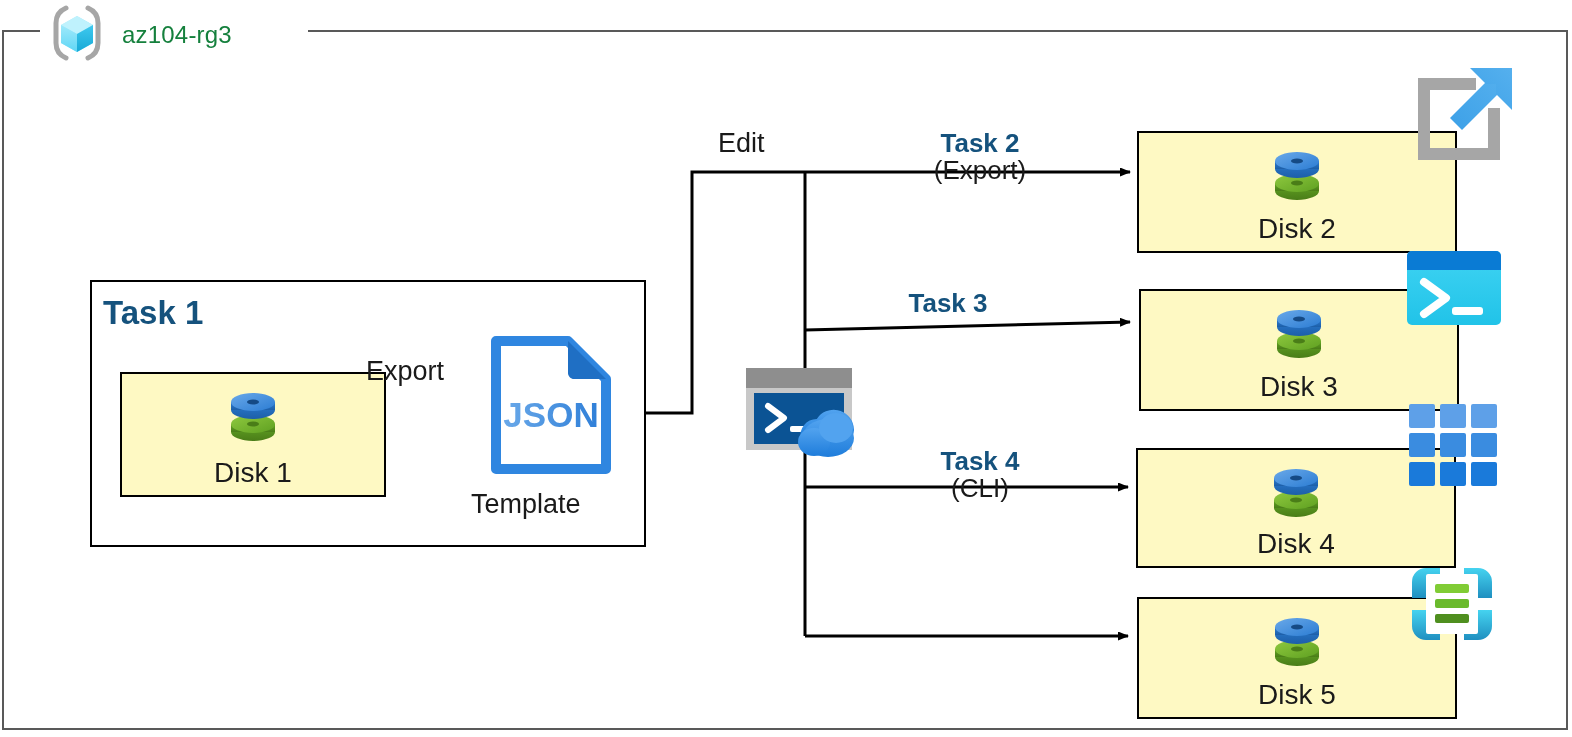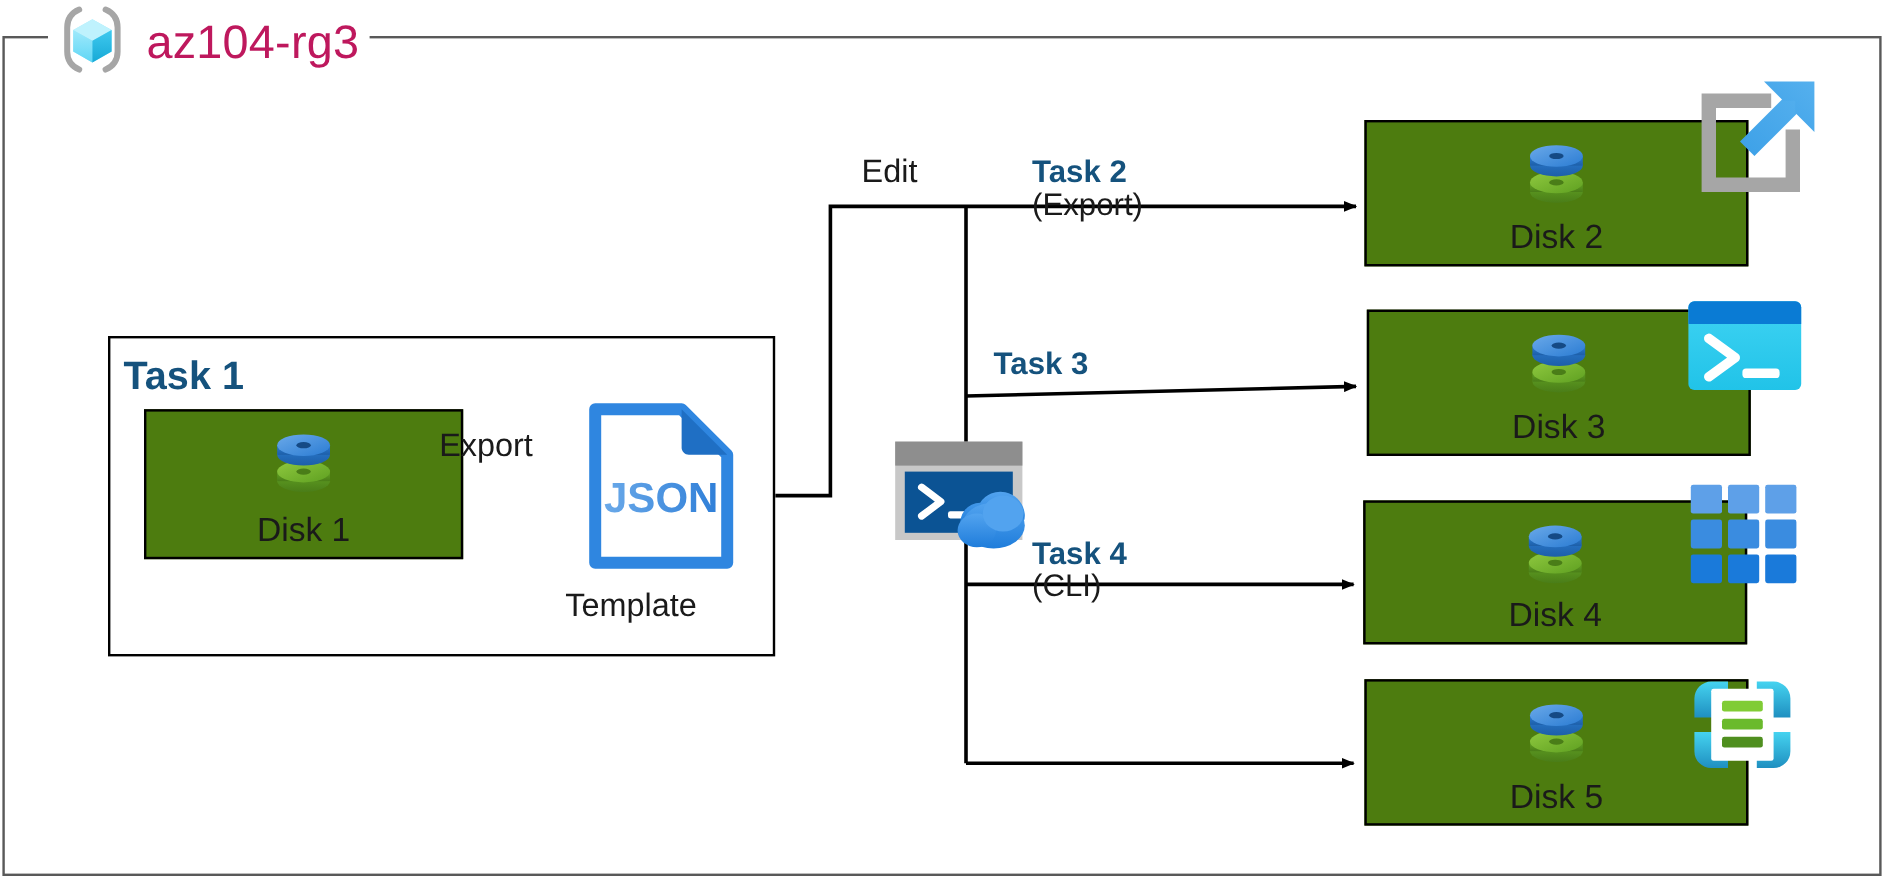--- a/index.html
+++ b/index.html
@@ -40,22 +40,22 @@
   
   .rg-header {
     position: absolute;
     left: 46px;
     top: 2px;
     display: flex;
     align-items: center;
     gap: 14px;
   }
   .rg-title {
-    font-size: 39px;
-    color: #be185d;
+    font-size: 24px;
+    color: #15803d;
     letter-spacing: 0.2px;
     white-space: nowrap;
   }
   
   .task1-box {
     position: absolute;
     left: 90px;
     top: 280px;
     width: 556px;
     height: 267px;
@@ -67,42 +67,44 @@
     position: absolute;
     left: 103px;
     top: 294px;
     font-size: 33px;
     font-weight: bold;
     color: #15527D;
   }
   
   .disk-box {
     position: absolute;
-    background: #4d7c0f;
+    background: #fef9c3;
     border: 2px solid #000000;
     box-sizing: border-box;
+    margin-top: 31px;
   }
   .disk-box .disk-label {
     position: absolute;
     left: 0;
     right: 0;
     bottom: 6px;
     text-align: center;
     font-size: 28px;
     color: #1a1a1a;
   }
   .disk-box .disk-icon-wrap {
     position: absolute;
     left: 50%;
     transform: translateX(-50%);
     top: 12px;
   }
   
   .edge-label {
     position: absolute;
+    text-align: center;
     white-space: nowrap;
     line-height: 1.05;
   }
   .edge-label .t-name {
     display: block;
     font-size: 26px;
     font-weight: bold;
     color: #15527D;
   }
   .edge-label .t-tool {

